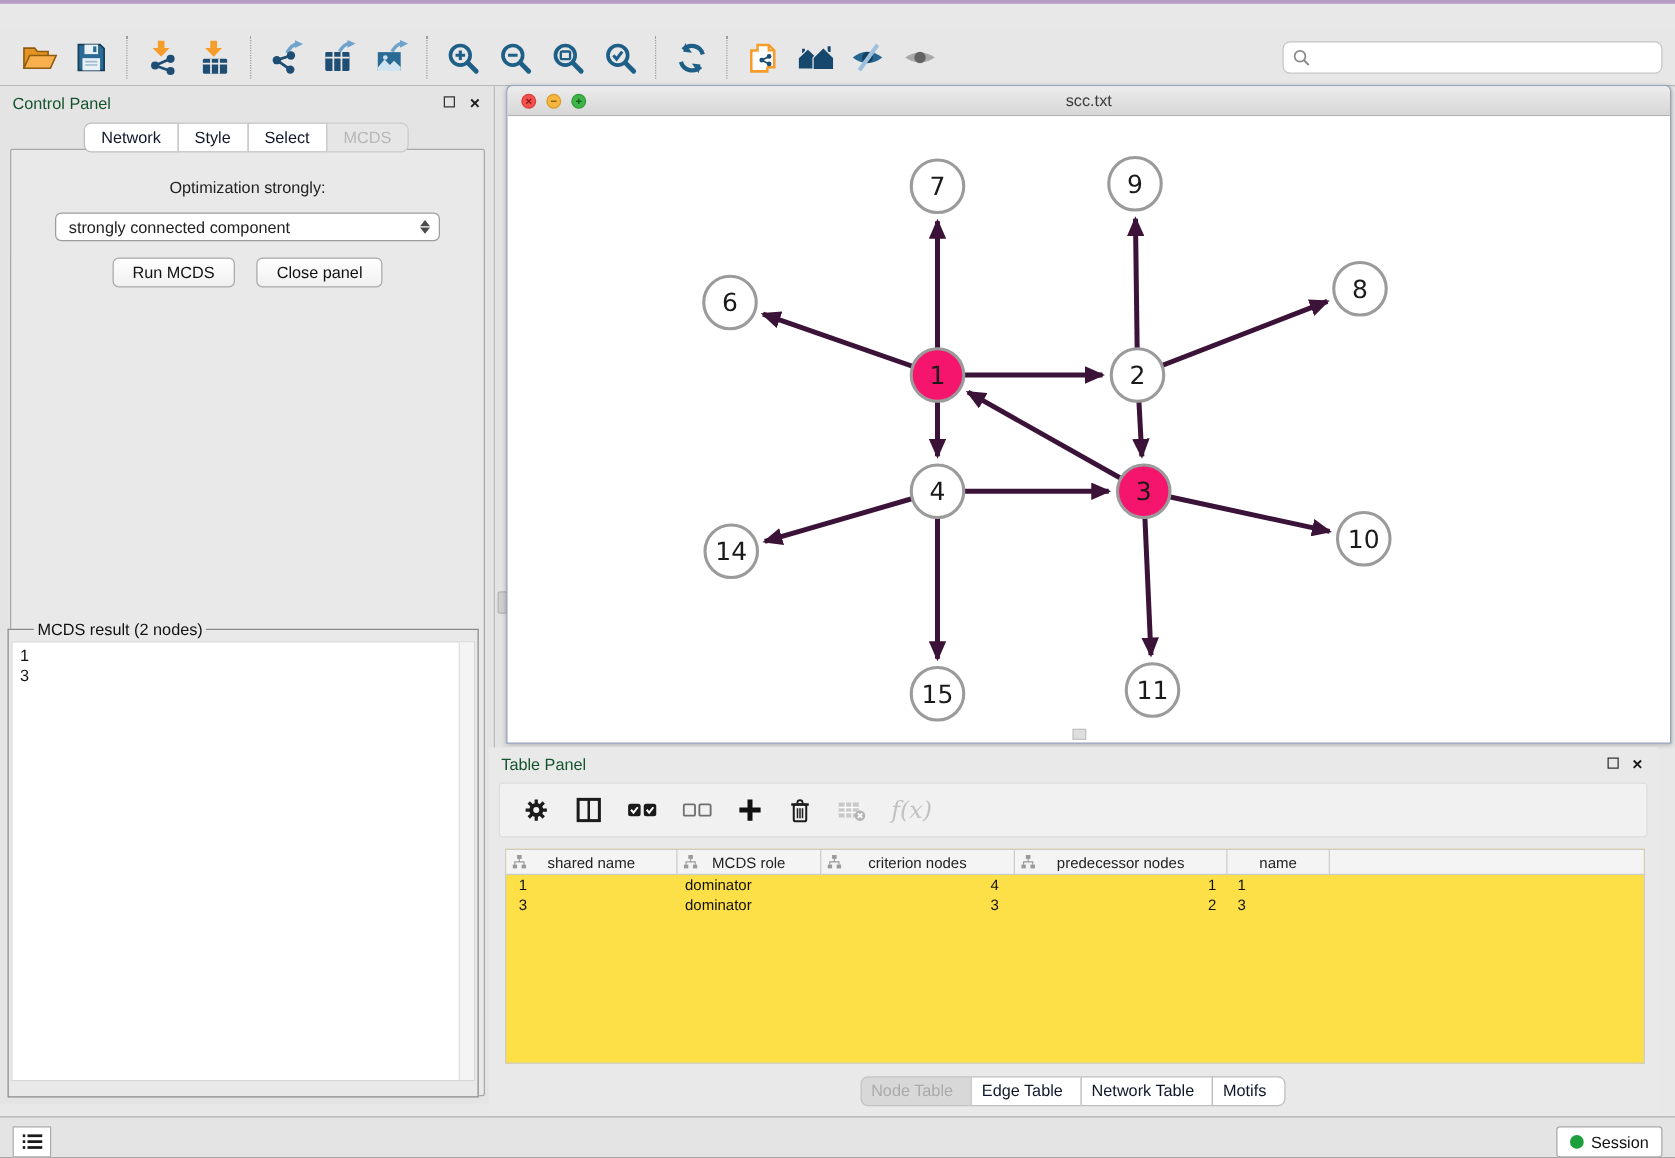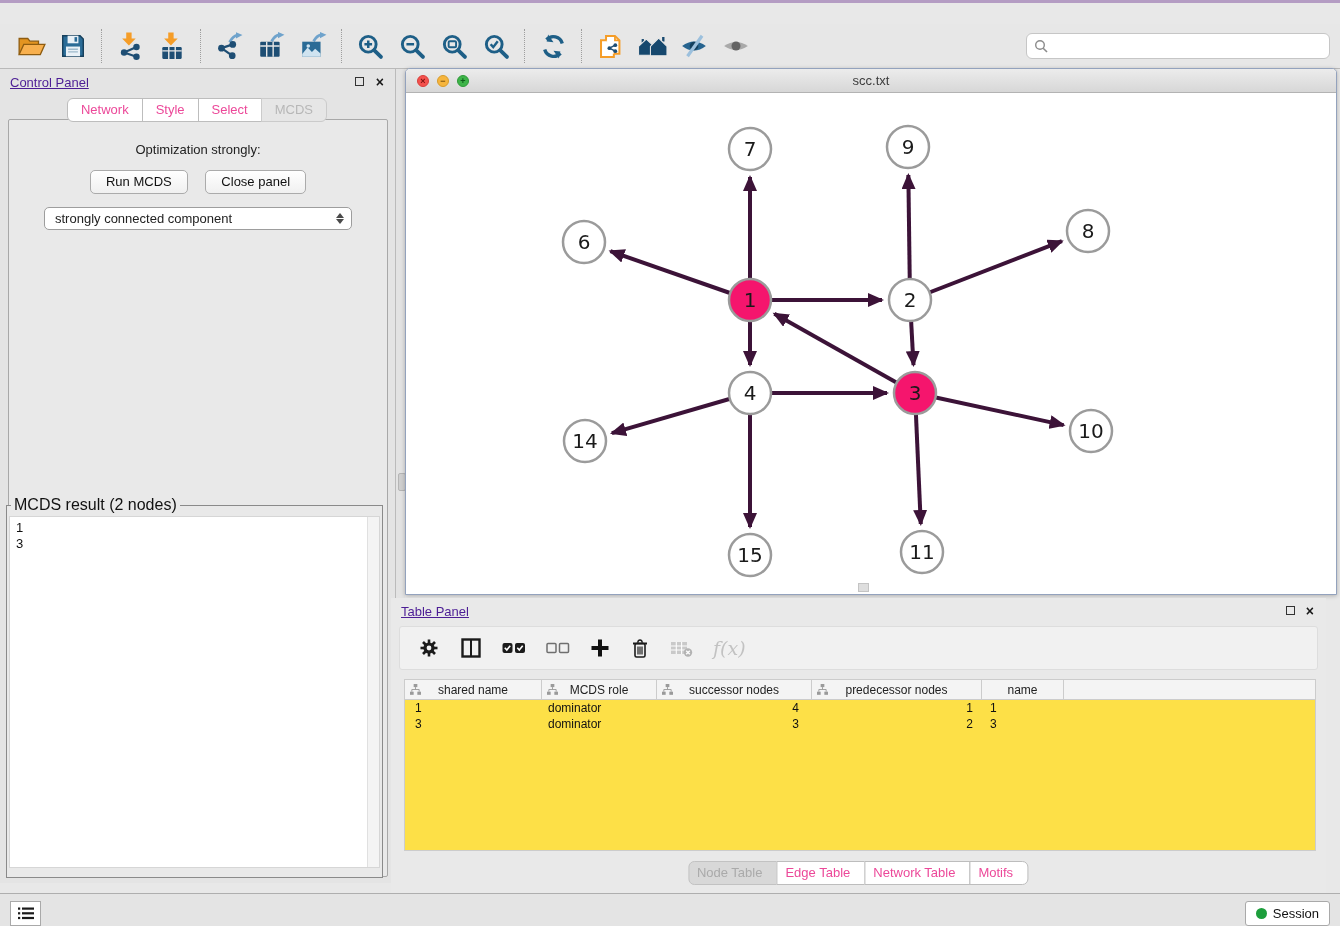--- a/index.html
+++ b/index.html
@@ -17,45 +17,45 @@
                 border-bottom:1px solid #b9b9b9;display:flex;align-items:center;
                 padding:0 10px;box-sizing:border-box;}
   .tb-btn{width:42px;height:38px;display:flex;align-items:center;justify-content:center;flex:0 0 auto;}
   .tb-sep{width:0;height:34px;border-left:1px dotted #9e9e9e;margin:0 7px;flex:0 0 auto;}
   .search-box{margin-left:auto;width:288px;height:24px;background:#fff;border:1px solid #c6c6c6;
               border-radius:6px;display:flex;align-items:center;padding:0 7px;gap:5px;}
   .search-box input{border:none;outline:none;flex:1;font:13px "Liberation Sans",sans-serif;background:transparent;}
   
   #control-panel{left:0;top:66px;width:396px;height:814px;background:#e4e4e4;border-right:1px solid #bbb;box-sizing:border-box;}
   .panel-head{position:absolute;left:0;top:0;width:100%;height:27px;line-height:27px;}
-  .panel-title{margin-left:10px;color:#4c1d95;text-decoration:underline;}
+  .panel-title{margin-left:10px;color:#14532d;}
   .float-icon{position:absolute;top:8px;width:9px;height:9px;border:1.5px solid #333;box-sizing:border-box;}
   .close-icon{position:absolute;top:4px;font-weight:bold;font-size:14px;color:#1a1a1a;line-height:18px;}
   #cp-tabs{position:absolute;top:29px;left:0;width:100%;text-align:center;z-index:3;}
   .tab{display:inline-block;background:#fff;border:1px solid #bdbdbd;margin-left:-1px;
-       padding:3px 13px 4px 13px;color:#ec4899;position:relative;}
+       padding:3px 13px 4px 13px;color:#0f172a;position:relative;}
   .tab:first-child{border-top-left-radius:6px;border-bottom-left-radius:6px;}
   .tab:last-child{border-top-right-radius:6px;border-bottom-right-radius:6px;}
   #cp-tabs .tab.active{background:#e6e6e6;color:#b7b7b7;border-color:#cbcbcb;}
   #cp-box{position:absolute;left:8px;top:50px;width:380px;height:758px;background:#e9e9e9;
           border:1px solid #a8a8a8;border-radius:2px;box-sizing:border-box;}
   #opt-label{margin-top:22px;text-align:center;}
   #criterion-select{width:308px;height:23px;margin:13px auto 0 auto;background:#fff;border:1px solid #9d9d9d;
           border-radius:5px;display:flex;align-items:center;padding:0 4px 0 10px;box-sizing:border-box;}
   #criterion-select .val{flex:1;}
   .spin{display:flex;flex-direction:column;gap:1px;align-items:center;width:14px;}
   .spin i{width:0;height:0;border-left:4px solid transparent;border-right:4px solid transparent;}
   .spin .up{border-bottom:5px solid #4a4a4a;}
   .spin .dn{border-top:5px solid #4a4a4a;}
   #cp-buttons{margin-top:13px;text-align:center;}
   .cp-btn{display:inline-block;background:linear-gradient(#ffffff,#f0f0f0);border:1px solid #ababab;
           border-radius:5px;padding:3px 15px 4px 15px;margin:0 7px;color:#111;}
   #result-fieldset{position:absolute;left:6px;top:427px;width:377px;height:382px;border:1px solid #8a8a8a;
                    margin:0;padding:2px;box-sizing:border-box;background:#e9e9e9;}
-  #result-fieldset legend{padding:0 3px;margin-left:2px;font-size:16px;color:#111;}
+  #result-fieldset legend{padding:0 3px;margin-left:18px;font-size:13px;color:#111;}
   #result-area{position:relative;width:100%;height:352px;background:#fff;border:1px solid #d6d6d6;box-sizing:border-box;}
   #result-lines{padding:3px 0 0 6px;line-height:16px;color:#111;}
   #result-scroll{position:absolute;right:0;top:0;bottom:0;width:11px;background:#f4f4f4;border-left:1px solid #e0e0e0;}
   
   #network-window{left:405px;top:65px;width:932px;height:527px;background:#fff;border:1px solid #93a2bd;
                   border-radius:5px 5px 0 0;box-shadow:0 1px 4px rgba(0,0,0,.25);box-sizing:border-box;}
   #net-titlebar{position:absolute;left:0;top:0;width:100%;height:24px;border-radius:4px 4px 0 0;
                 background:linear-gradient(#ececec,#d7d7d7);border-bottom:1px solid #b3b3b3;
                 text-align:center;line-height:24px;color:#3c3c3c;box-sizing:border-box;}
   .tl{position:absolute;top:6px;width:12px;height:12px;border-radius:50%;box-sizing:border-box;
@@ -243,30 +243,30 @@
 
   <div id="control-panel" class="abs">
     <div class="panel-head">
       <span class="panel-title">Control Panel</span>
       <span class="float-icon" style="right:31px"></span>
       <span class="close-icon" style="right:11px">×</span>
     </div>
     <div id="cp-tabs"><span class="tab">Network</span><span class="tab">Style</span><span class="tab">Select</span><span class="tab active">MCDS</span></div>
     <div id="cp-box">
       <div id="opt-label">Optimization strongly:</div>
-      <div id="cp-buttons">
-        <span class="cp-btn">Run MCDS</span>
-        <span class="cp-btn">Close panel</span>
-      </div>
       <div id="criterion-select">
         <span class="val">strongly connected component</span>
         <span class="spin">
             <i class="up"></i>
             <i class="dn"></i>
           </span>
+      </div>
+      <div id="cp-buttons">
+        <span class="cp-btn">Run MCDS</span>
+        <span class="cp-btn">Close panel</span>
       </div>
     </div>
     <fieldset id="result-fieldset">
       <legend>MCDS result (2 nodes)</legend>
       <div id="result-area">
         <div id="result-lines">
             <div>1</div>
             <div>3</div>
           </div>
         <div id="result-scroll"></div>
@@ -441,21 +441,21 @@
             </svg>
             <span>MCDS role</span>
           </div>
           <div class="th" style="width: 155px;">
             <svg class="tree" width="11" height="11" viewBox="0 0 12 12">
               <rect x="4" y="0" width="4" height="3.4" fill="#9a9a9a"></rect>
               <rect x="0" y="8.4" width="4" height="3.4" fill="#9a9a9a"></rect>
               <rect x="8" y="8.4" width="4" height="3.4" fill="#9a9a9a"></rect>
               <path d="M6 3.4 V6 M2 8.4 V6 H10 V8.4" stroke="#9a9a9a" fill="none"></path>
             </svg>
-            <span>successor nodes</span>
+            <span>criterion nodes</span>
           </div>
           <div class="th" style="width: 170px;">
             <svg class="tree" width="11" height="11" viewBox="0 0 12 12">
               <rect x="4" y="0" width="4" height="3.4" fill="#9a9a9a"></rect>
               <rect x="0" y="8.4" width="4" height="3.4" fill="#9a9a9a"></rect>
               <rect x="8" y="8.4" width="4" height="3.4" fill="#9a9a9a"></rect>
               <path d="M6 3.4 V6 M2 8.4 V6 H10 V8.4" stroke="#9a9a9a" fill="none"></path>
             </svg>
             <span>predecessor nodes</span>
           </div>

